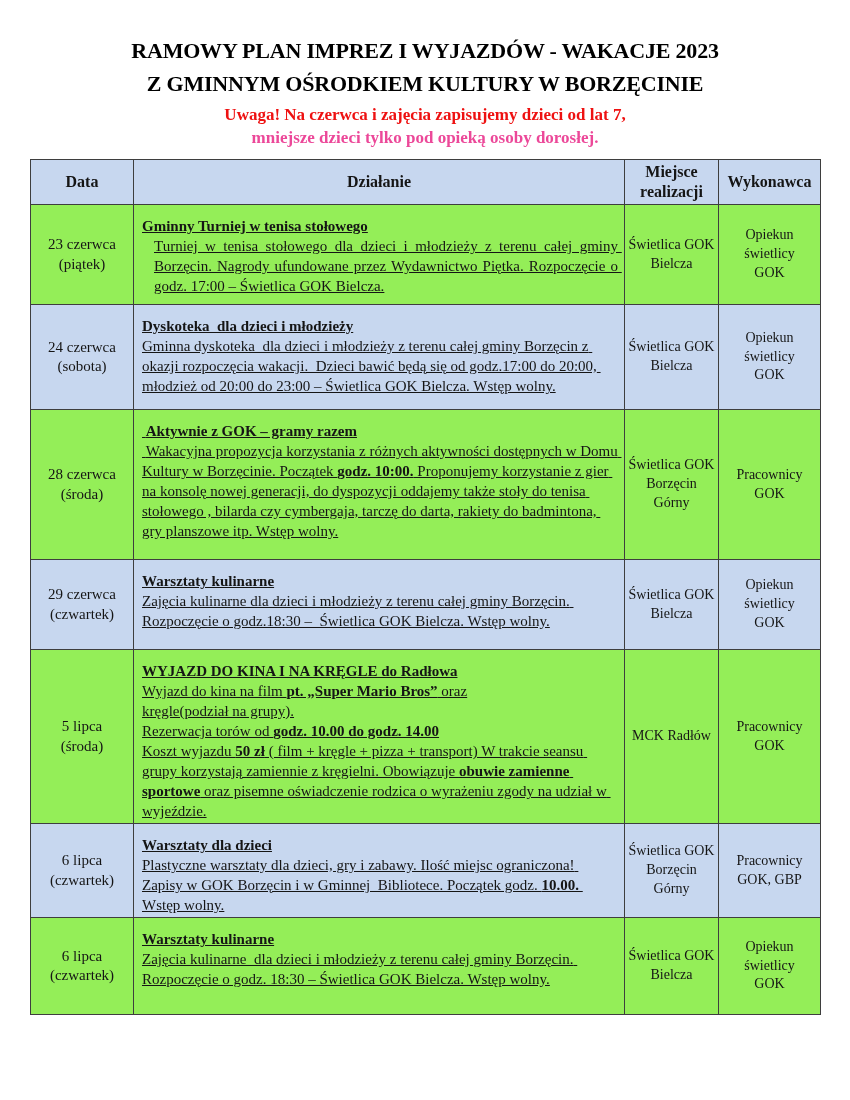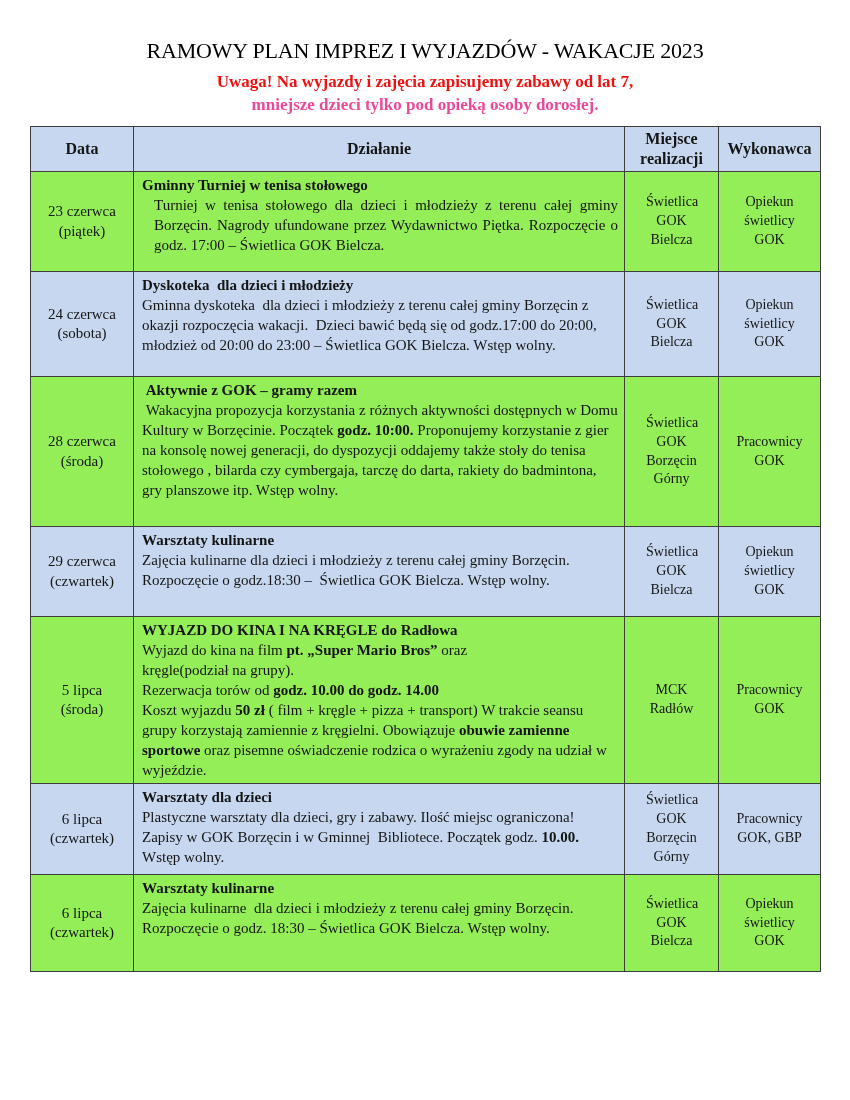--- a/index.html
+++ b/index.html
@@ -3,21 +3,21 @@
 <meta charset="utf-8">
 <style>
   html,body{margin:0;padding:0;}
   body{
     width:850px;height:1100px;background:#ffffff;
     font-family:"Liberation Serif", serif;color:#151515;
     -webkit-font-smoothing:antialiased;
   }
   .header-block{padding-top:34px;text-align:center;}
   .main-title{
-    font-weight:normal;font-size:22px;line-height:1.5;color:#000;
+    font-weight:bold;font-size:22px;line-height:1.5;color:#000;
     letter-spacing:-0.2px;
   }
   .notice-red{
     color:#ee1111;font-weight:bold;font-size:17px;line-height:1.35;margin-top:4px;
   }
   .notice-black{
     color:#ec4899;font-weight:bold;font-size:17px;line-height:1.3;
   }
   table.schedule{
     border-collapse:collapse;table-layout:fixed;
@@ -34,42 +34,43 @@
   tr.r1{height:100px;} tr.r2{height:105px;} tr.r3{height:150px;}
   tr.r4{height:90px;}  tr.r5{height:167px;} tr.r6{height:91px;}
   tr.r7{height:97px;}
   tr.bg-green td{background:var(--c-green);}
   tr.bg-blue td{background:var(--c-blue);}
   td.date-cell{
     text-align:center;vertical-align:middle;font-size:15px;line-height:1.3;
     padding:0 12px;
   }
   td.action-cell{
-    vertical-align:top;padding:3px 6px 2px 8px;font-size:15px;line-height:20px;
+    vertical-align:top;padding:11px 6px 2px 8px;font-size:15px;line-height:20px;text-decoration:underline;
   }
   .action-title{font-weight:bold;white-space:pre-wrap;}
   .action-desc{white-space:normal;}
   .action-desc.justify{text-align:justify;margin-left:12px;}
   .seg{white-space:pre-wrap;}
   .seg.bold{font-weight:bold;}
   td.place-cell{
     text-align:center;vertical-align:middle;font-size:14px;line-height:1.35;
-    padding:0 21px;
+    padding:0 3px;
   }
   td.exec-cell{
     text-align:center;vertical-align:middle;font-size:14px;line-height:1.35;
     padding:16px 10px;
   }
 </style>
 </head>
 <body>
 
 <div class="header-block">
   <div class="main-title">RAMOWY PLAN IMPREZ I WYJAZDÓW - WAKACJE 2023</div>
-  <div class="notice-red">Uwaga! Na wyjazdy i zajęcia zapisujemy zabawy od lat 7,</div>
+  <div class="main-title">Z GMINNYM OŚRODKIEM KULTURY W BORZĘCINIE</div>
+  <div class="notice-red">Uwaga! Na czerwca i zajęcia zapisujemy dzieci od lat 7,</div>
   <div class="notice-black">mniejsze dzieci tylko pod opieką osoby dorosłej.</div>
 </div>
 
 <table class="schedule">
   <colgroup>
     <col style="width:103px">
       <col style="width:491px">
       <col style="width:94px">
       <col style="width:102px">
   </colgroup>

